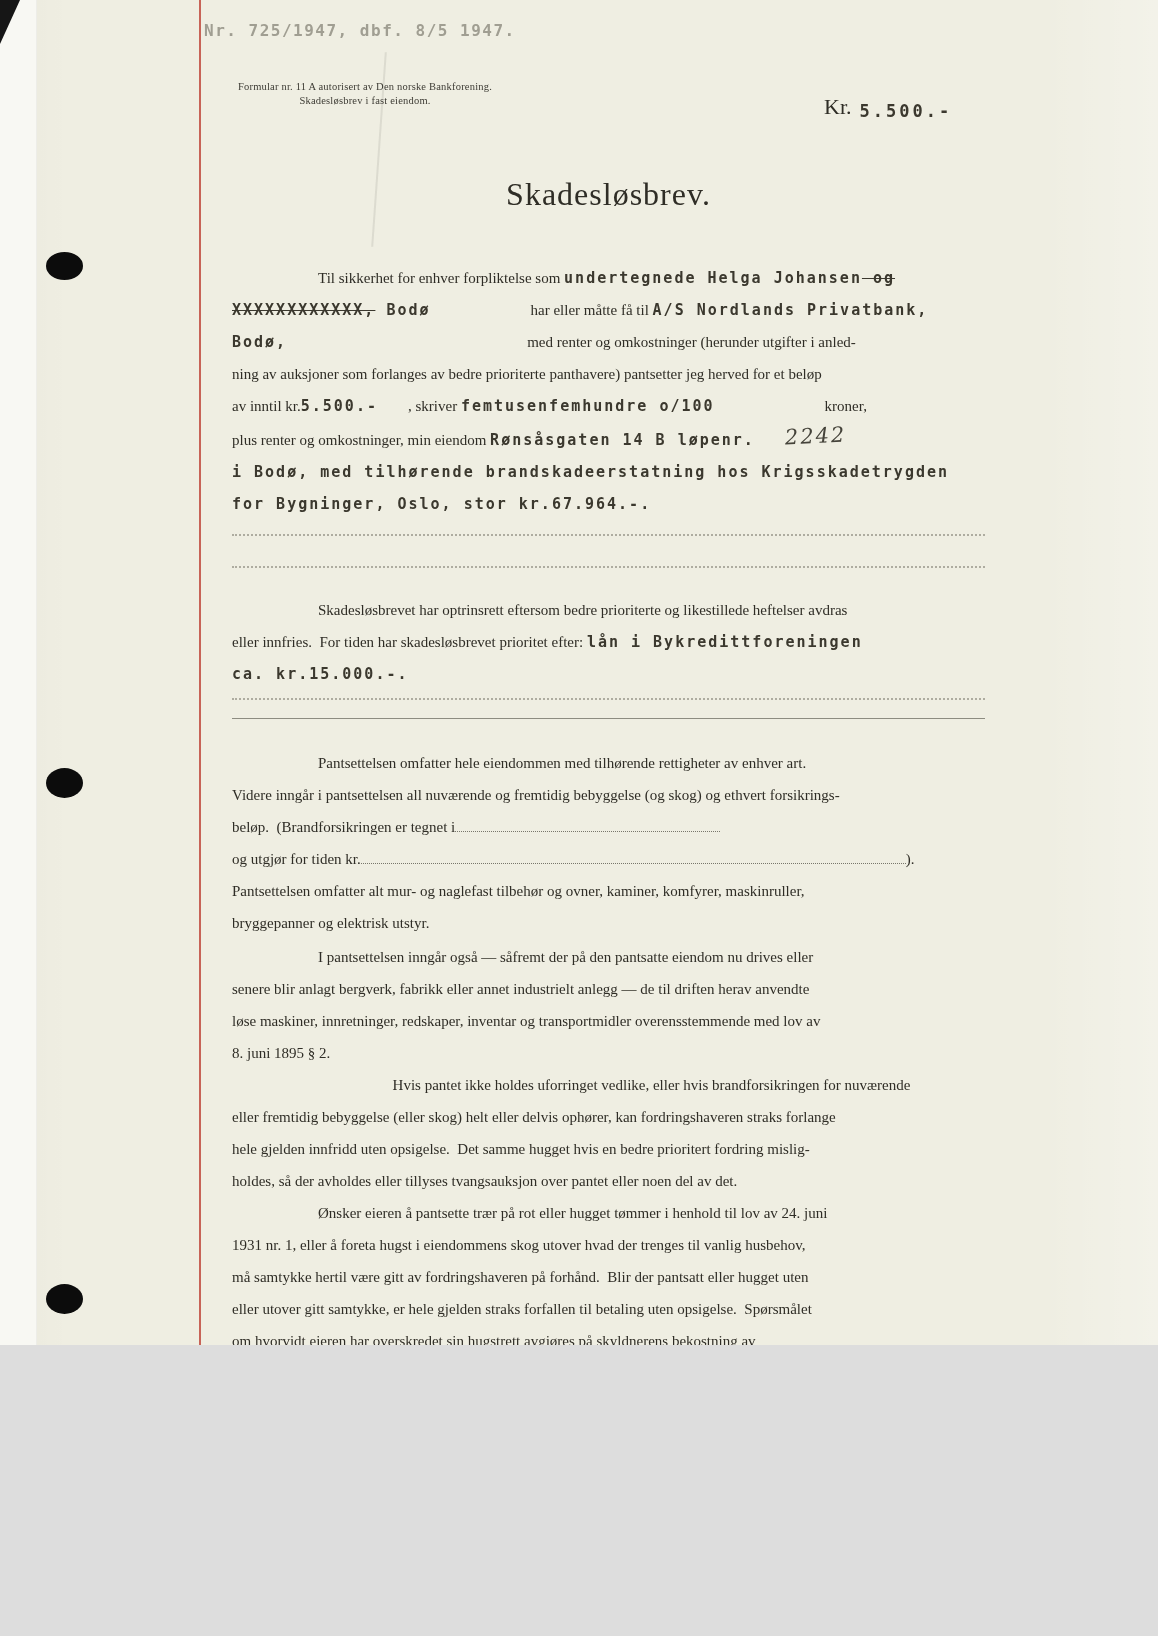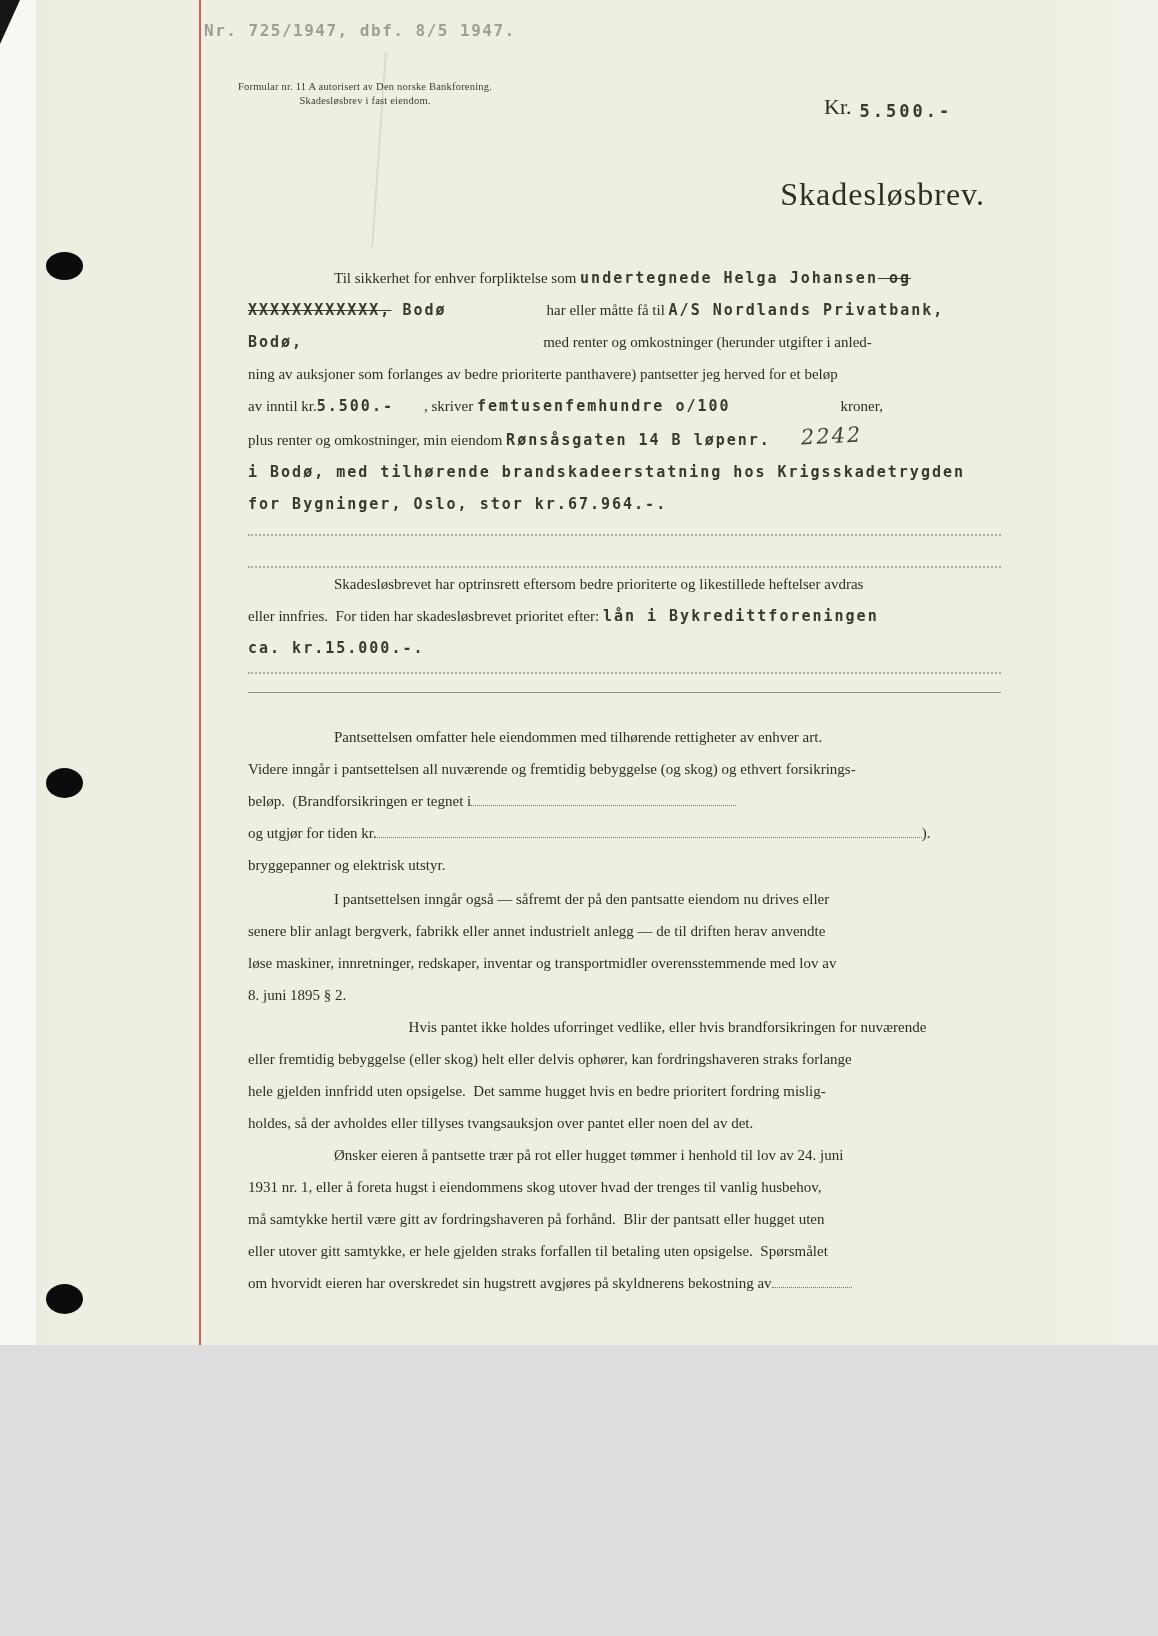--- a/index.html
+++ b/index.html
@@ -27,23 +27,23 @@
   .hole.h1{top:252px;}
   .hole.h2{top:768px;height:30px;}
   .hole.h3{top:1284px;height:30px;}
 
   .journal{position:absolute;left:204px;top:20px;font:bold 16px/22px "DejaVu Sans Mono", monospace;letter-spacing:1.5px;color:var(--faint-ink);}
   .form-note{position:absolute;left:238px;top:80px;font:10.5px/14px "Liberation Serif", serif;color:#3d3b34;letter-spacing:0.2px;}
   .form-note .l2{text-align:center;}
   .amount{position:absolute;left:808px;top:76px;color:var(--printed-ink);white-space:pre;}
   .amount .lbl{font:22px "Liberation Serif", serif;}
   .amount .val{font:bold 17px "DejaVu Sans Mono", monospace;letter-spacing:3px;color:var(--typed-ink);position:relative;top:3px;margin-left:8px;}
-  .doc-title{position:absolute;left:232px;top:176px;width:753px;text-align:right;font:32px "Liberation Serif", serif;letter-spacing:1px;color:var(--printed-ink);}
+  .doc-title{position:absolute;left:232px;top:176px;width:753px;text-align:center;font:32px "Liberation Serif", serif;letter-spacing:1px;color:var(--printed-ink);}
 
-  .doc-body{position:absolute;left:248px;top:262px;width:753px;}
+  .doc-body{position:absolute;left:232px;top:262px;width:753px;}
   .line{font:15px/32px "Liberation Serif", serif;color:var(--printed-ink);white-space:pre;}
   .line.rule{height:0;border-top:1.5px solid #8d8c81;}
   .line.dotrule{height:0;border-top:2px dotted rgba(120,118,106,0.55);}
   .seg-typed,.seg-struck{font-family:"DejaVu Sans Mono", monospace;font-weight:bold;font-size:15px;letter-spacing:2px;color:var(--typed-ink);}
   .seg-struck{text-decoration:line-through;}
   .seg-hand{font-family:"DejaVu Serif", serif;font-style:italic;font-size:21px;color:#45433a;display:inline-block;transform:rotate(-3deg) translateY(-2px);letter-spacing:2px;}
   .seg-dots{display:inline-block;height:0.9em;border-bottom:1.6px dotted rgba(90,88,78,0.8);}
   .seg-gap{display:inline-block;}
 
   .print-code{position:absolute;left:226px;top:1482px;font:bold 11.5px "Liberation Serif", serif;letter-spacing:1px;color:#33312a;text-align:right;}
@@ -78,29 +78,30 @@
       <div class="line" style="padding-left: 86px;"><span class="seg-printed">Til sikkerhet for enhver forpliktelse som </span><span class="seg-typed">undertegnede Helga Johansen</span><span class="seg-struck"> og</span></div>
       <div class="line"><span class="seg-struck">XXXXXXXXXXXX,</span><span class="seg-typed"> Bodø</span><span class="seg-gap" style="width: 100px;"></span><span class="seg-printed">har eller måtte få til </span><span class="seg-typed">A/S Nordlands Privatbank,</span></div>
       <div class="line"><span class="seg-typed">Bodø,</span><span class="seg-gap" style="width: 240px;"></span><span class="seg-printed">med renter og omkostninger (herunder utgifter i anled-</span></div>
       <div class="line"><span class="seg-printed">ning av auksjoner som forlanges av bedre prioriterte panthavere) pantsetter jeg herved for et beløp</span></div>
       <div class="line"><span class="seg-printed">av inntil kr.</span><span class="seg-typed">5.500.-</span><span class="seg-gap" style="width: 30px;"></span><span class="seg-printed">, skriver </span><span class="seg-typed">femtusenfemhundre o/100</span><span class="seg-gap" style="width: 110px;"></span><span class="seg-printed">kroner,</span></div>
       <div class="line"><span class="seg-printed">plus renter og omkostninger, min eiendom </span><span class="seg-typed">Rønsåsgaten 14 B løpenr.</span><span class="seg-gap" style="width: 30px;"></span><span class="seg-hand">2242</span></div>
       <div class="line"><span class="seg-typed">i Bodø, med tilhørende brandskadeerstatning hos Krigsskadetrygden</span></div>
       <div class="line"><span class="seg-typed">for Bygninger, Oslo, stor kr.67.964.-.</span></div>
       <div class="line dotrule" style="margin-top: 14px;"></div>
       <div class="line dotrule" style="margin-top: 30px;"></div>
-      <div class="line" style="padding-left: 86px;"><span class="seg-printed">Skadesløsbrevet har optrinsrett eftersom bedre prioriterte og likestillede heftelser avdras</span></div>
+      <div class="line" style="margin-top: 26px; padding-left: 86px;"><span class="seg-printed">Skadesløsbrevet har optrinsrett eftersom bedre prioriterte og likestillede heftelser avdras</span></div>
       <div class="line"><span class="seg-printed">eller innfries.  For tiden har skadesløsbrevet prioritet efter: </span><span class="seg-typed">lån i Bykredittforeningen</span></div>
       <div class="line"><span class="seg-typed">ca. kr.15.000.-.</span></div>
       <div class="line dotrule" style="margin-top: 8px;"></div>
       <div class="line rule" style="margin-top: 18px;"></div>
       <div class="line" style="margin-top: 28px; padding-left: 86px;"><span class="seg-printed">Pantsettelsen omfatter hele eiendommen med tilhørende rettigheter av enhver art.</span></div>
       <div class="line"><span class="seg-printed">Videre inngår i pantsettelsen all nuværende og fremtidig bebyggelse (og skog) og ethvert forsikrings-</span></div>
       <div class="line"><span class="seg-printed">beløp.  (Brandforsikringen er tegnet i</span><span class="seg-dots" style="width: 265px;"></span></div>
       <div class="line"><span class="seg-printed">og utgjør for tiden kr.</span><span class="seg-dots" style="width: 545px;"></span><span class="seg-printed">).</span></div>
+      <div class="line"><span class="seg-printed">Pantsettelsen omfatter alt mur- og naglefast tilbehør og ovner, kaminer, komfyrer, maskinruller,</span></div>
       <div class="line"><span class="seg-printed">bryggepanner og elektrisk utstyr.</span></div>
       <div class="line" style="margin-top: 2px; padding-left: 86px;"><span class="seg-printed">I pantsettelsen inngår også — såfremt der på den pantsatte eiendom nu drives eller</span></div>
       <div class="line"><span class="seg-printed">senere blir anlagt bergverk, fabrikk eller annet industrielt anlegg — de til driften herav anvendte</span></div>
       <div class="line"><span class="seg-printed">løse maskiner, innretninger, redskaper, inventar og transportmidler overensstemmende med lov av</span></div>
       <div class="line"><span class="seg-printed">8. juni 1895 § 2.</span></div>
       <div class="line" style="padding-left: 86px; text-align: center;"><span class="seg-printed">Hvis pantet ikke holdes uforringet vedlike, eller hvis brandforsikringen for nuværende</span></div>
       <div class="line"><span class="seg-printed">eller fremtidig bebyggelse (eller skog) helt eller delvis ophører, kan fordringshaveren straks forlange</span></div>
       <div class="line"><span class="seg-printed">hele gjelden innfridd uten opsigelse.  Det samme hugget hvis en bedre prioritert fordring mislig-</span></div>
       <div class="line"><span class="seg-printed">holdes, så der avholdes eller tillyses tvangsauksjon over pantet eller noen del av det.</span></div>
       <div class="line" style="padding-left: 86px;"><span class="seg-printed">Ønsker eieren å pantsette trær på rot eller hugget tømmer i henhold til lov av 24. juni</span></div>

